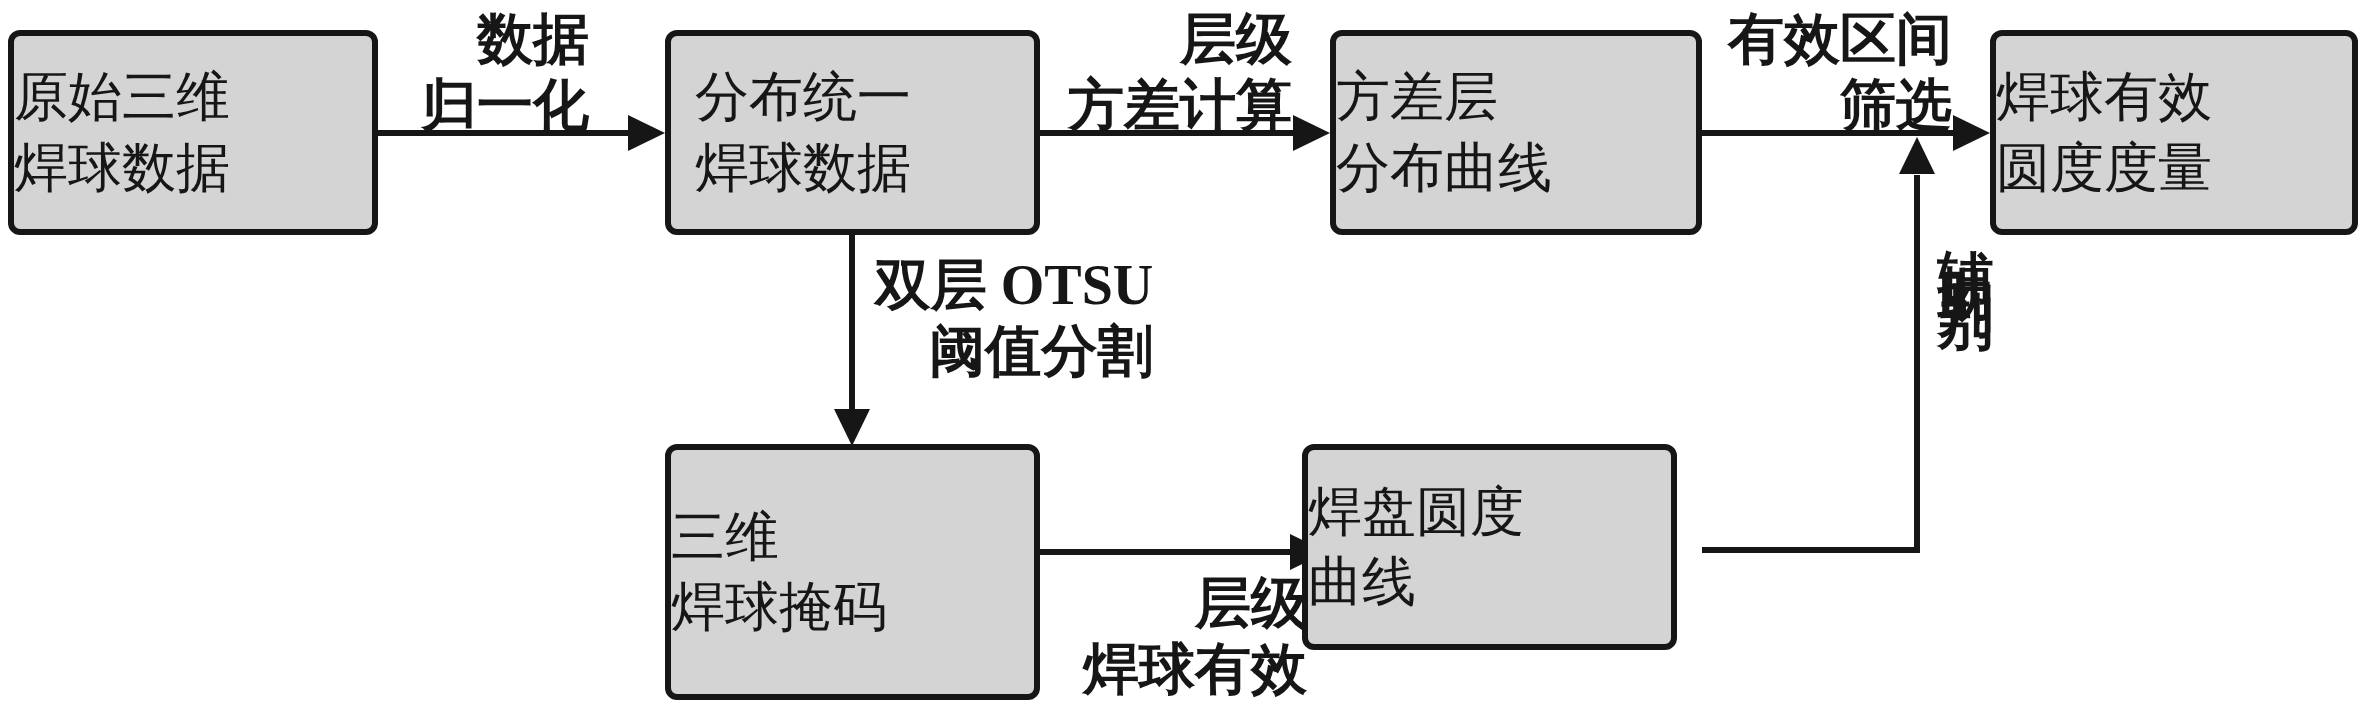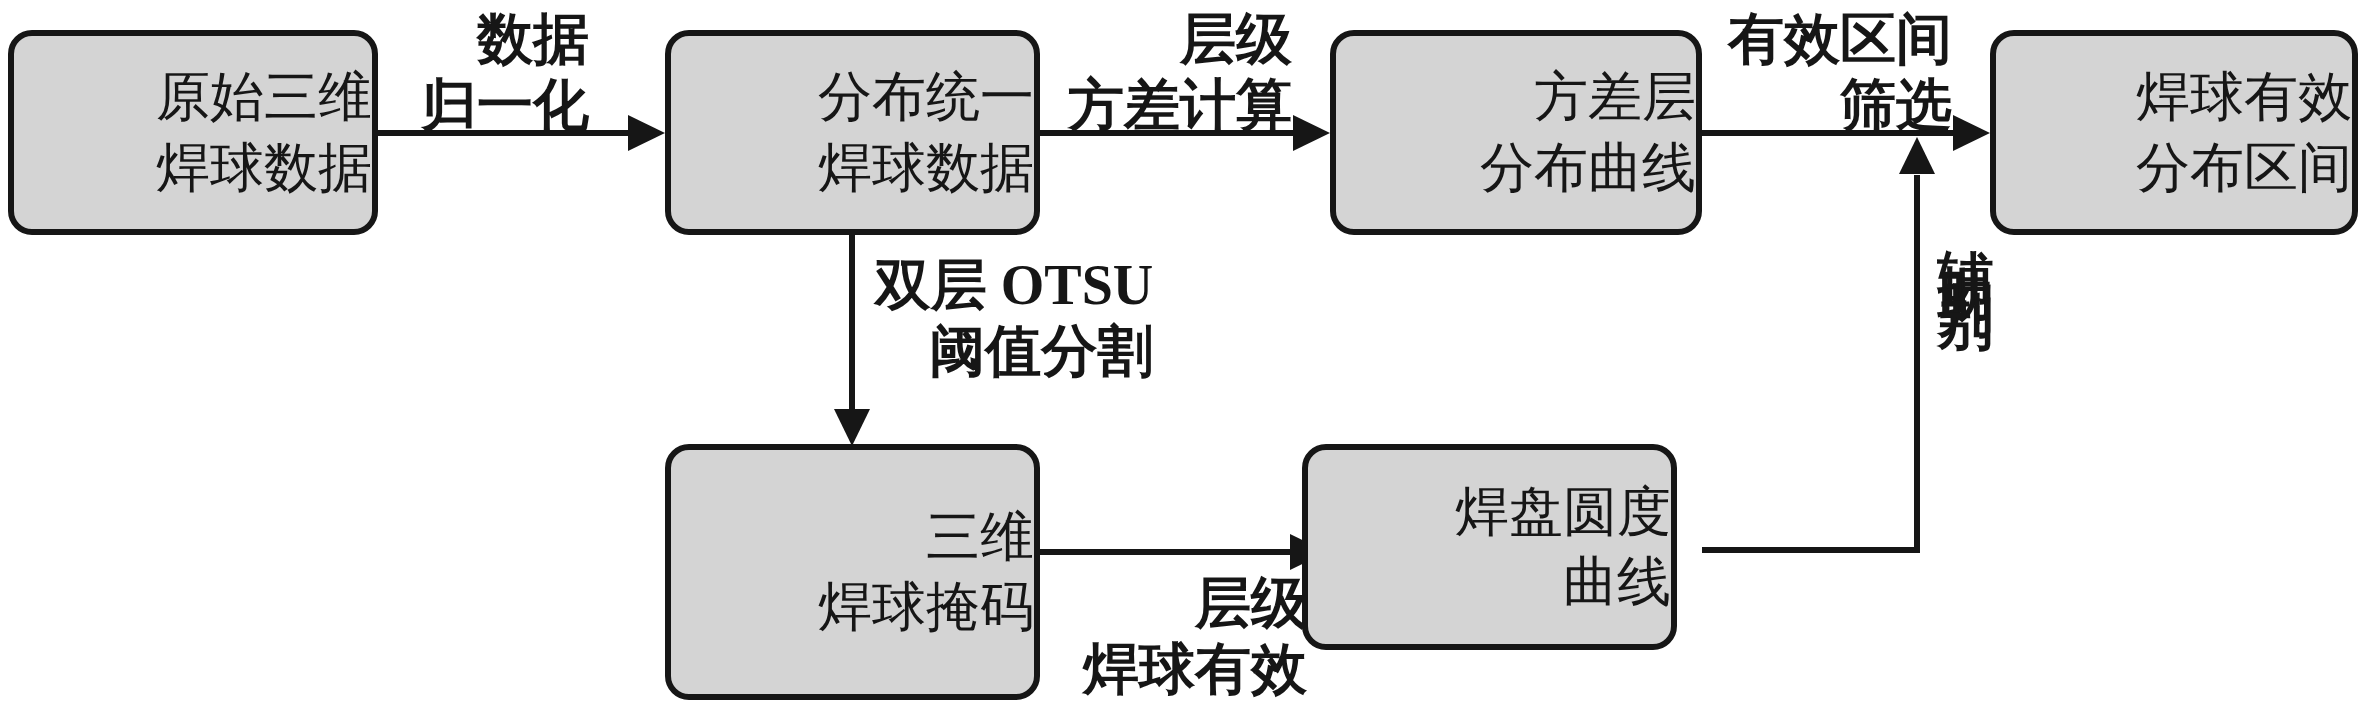--- a/index.html
+++ b/index.html
@@ -22,24 +22,24 @@
   svg.wires{
     position:absolute;
     left:0;top:0;
     width:2366px;height:702px;
   }
   .node{
     position:absolute;
     box-sizing:border-box;
     background:var(--box-fill);
     border:6px solid var(--line);
-    border-radius:24px;
+    border-radius:12px;
     display:flex;
     flex-direction:column;
-    align-items:flex-end;
+    align-items:flex-start;
     justify-content:center;
     text-align:center;
     font-size:54px;
     line-height:1.3;
     white-space:nowrap;
   }
   .edge-label{
     position:absolute;
     text-align:right;
     font-size:56px;
@@ -106,21 +106,21 @@
     <span>焊球数据</span>
   </div>
 
   <div class="node" id="n3">
     <span>方差层</span>
     <span>分布曲线</span>
   </div>
 
   <div class="node" id="n4">
     <span>焊球有效</span>
-    <span>分布区间</span>
+    <span>圆度度量</span>
   </div>
 
   <div class="node" id="n5">
     <span>三维</span>
     <span>焊球掩码</span>
   </div>
 
   <div class="node" id="n6">
     <span>焊盘圆度</span>
     <span>曲线</span>

